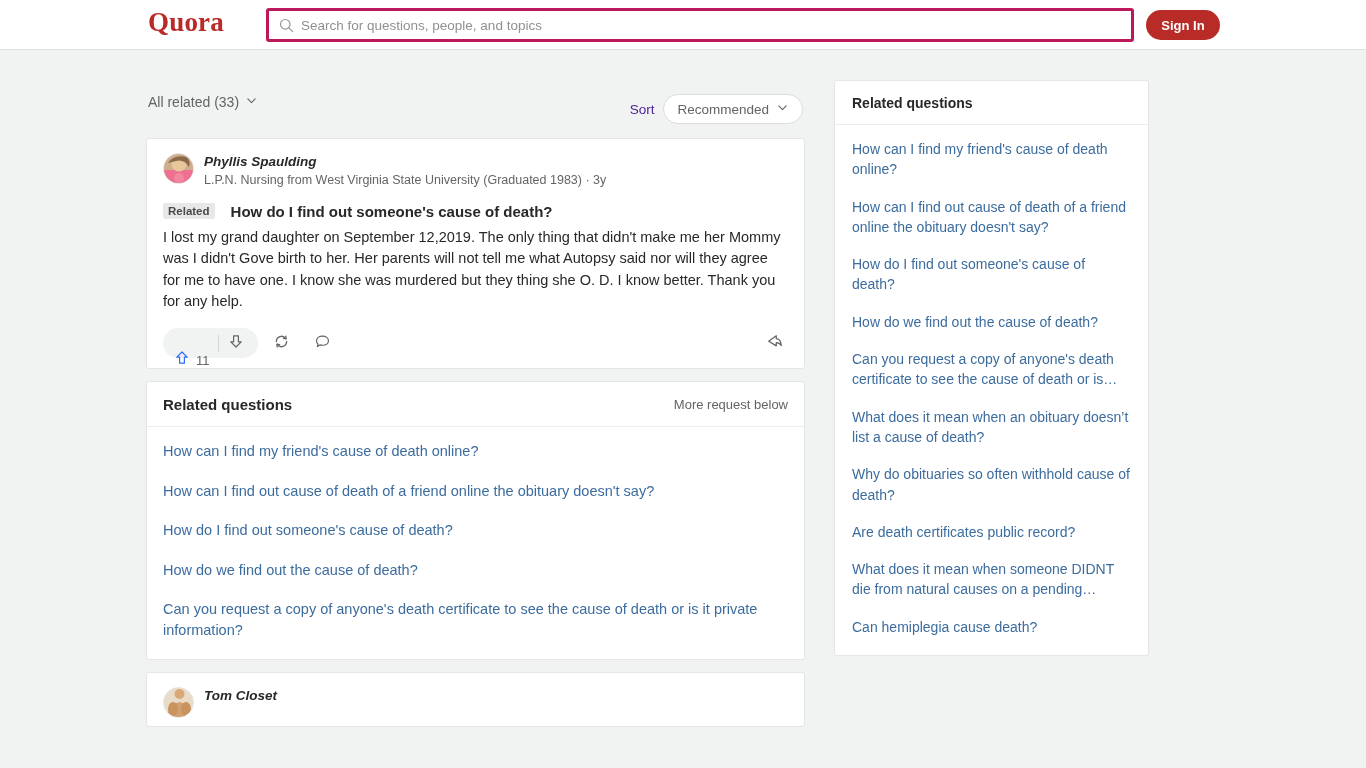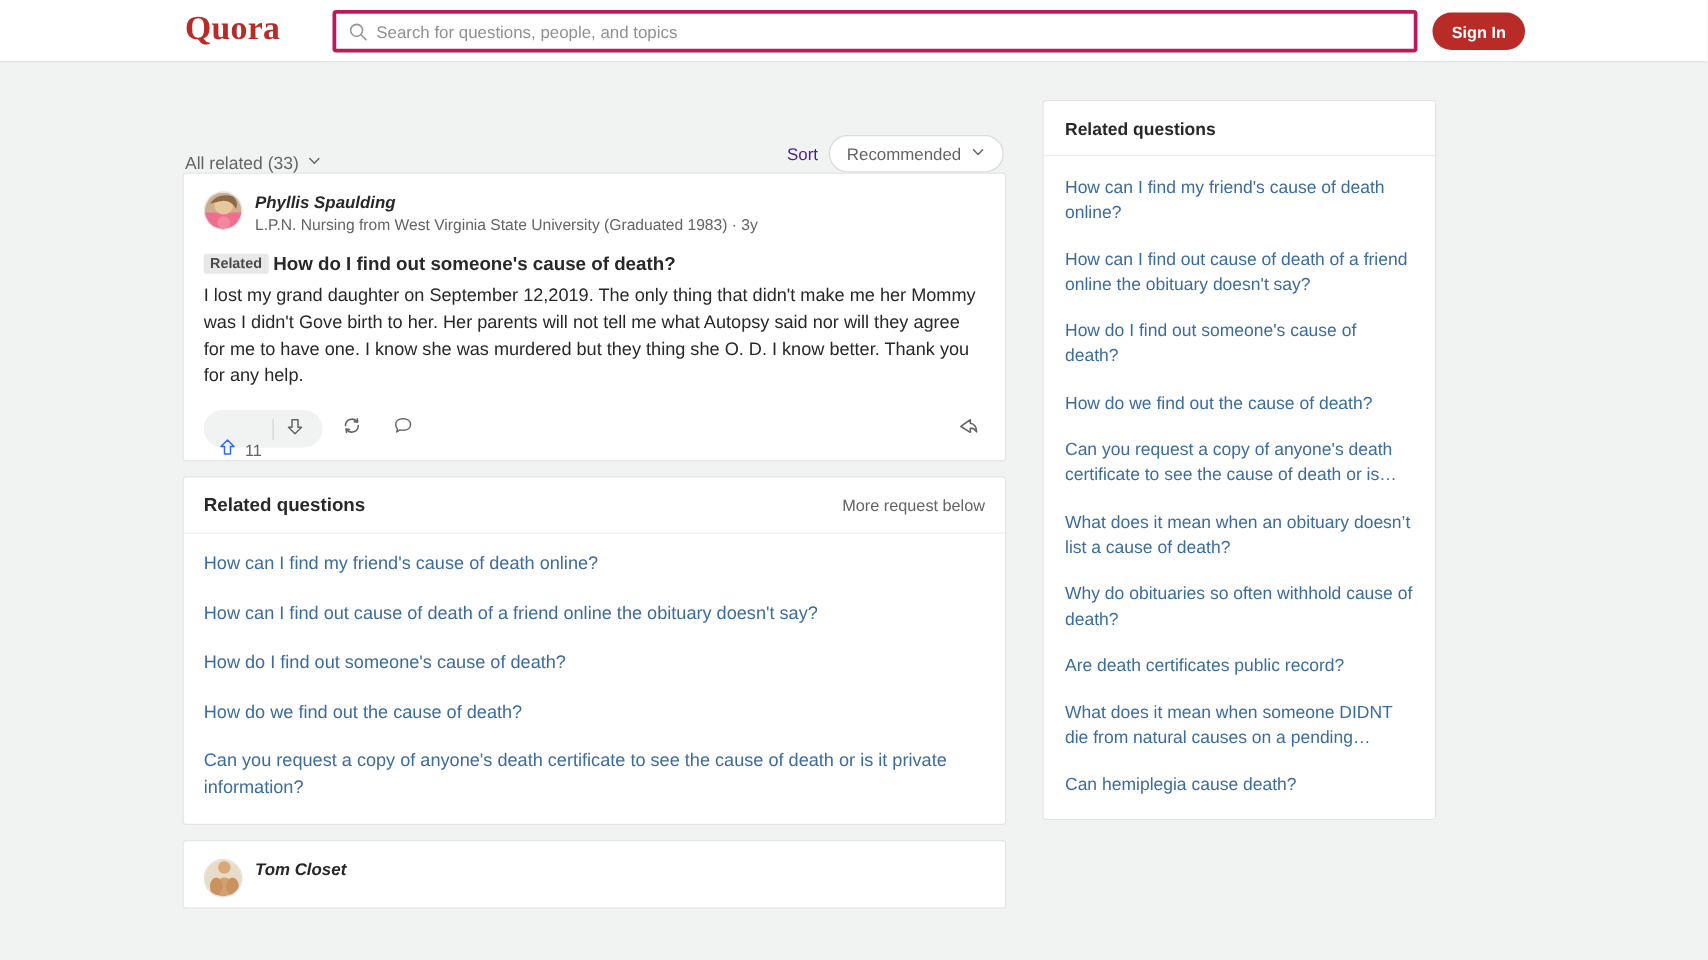--- a/index.html
+++ b/index.html
@@ -64,21 +64,21 @@
 
   
   .qcard { padding: 22px 18px 20px 18px; }
   .qtitle {
     font-size: 20px; font-weight: bold; color: #282829;
     line-height: 1.3; letter-spacing: -.1px;
   }
 
   
   .filterrow {
-    display: flex; align-items: flex-end; justify-content: space-between;
+    display: flex; align-items: flex-start; justify-content: space-between;
     height: 44px; margin-top: 10px; padding: 0 2px;
   }
   .allrelated {
     display: flex; align-items: center; gap: 6px;
     font-size: 14px; color: #636466; cursor: pointer;
   }
   .sortgroup { display: flex; align-items: center; gap: 9px; }
   .sortlabel { font-size: 13.5px; color: #4c1d95; }
   .sortpill {
     display: flex; align-items: center; gap: 7px;
@@ -93,21 +93,21 @@
   .ahead { display: flex; align-items: flex-start; gap: 10px; }
   .avatar {
     width: 31px; height: 31px; border-radius: 50%;
     flex: 0 0 31px; overflow: hidden;
     border: 1px solid #e2e2e2;
   }
   .ameta { padding-top: 1px; }
   .aname { font-size: 13.5px; font-weight: bold; color: #282829; font-style: italic; }
   .acred { font-size: 12.5px; color: #636466; margin-top: 3px; line-height: 1.35; }
 
-  .relline { display: flex; align-items: baseline; gap: 4px; margin-top: 14px; }
+  .relline { display: flex; align-items: baseline; gap: 16px; margin-top: 14px; }
   .relbadge {
     background: #e8e8e8; color: #4a4a4a;
     font-size: 11.5px; font-weight: bold;
     padding: 2px 5px; border-radius: 2px;
     position: relative; top: -2px;
   }
   .relq { font-size: 15px; font-weight: bold; color: #282829; }
 
   .abody {
     font-size: 14.5px; color: #282829;

